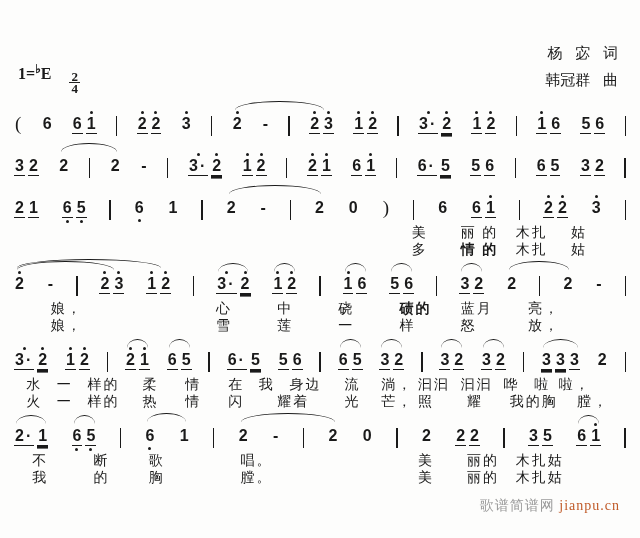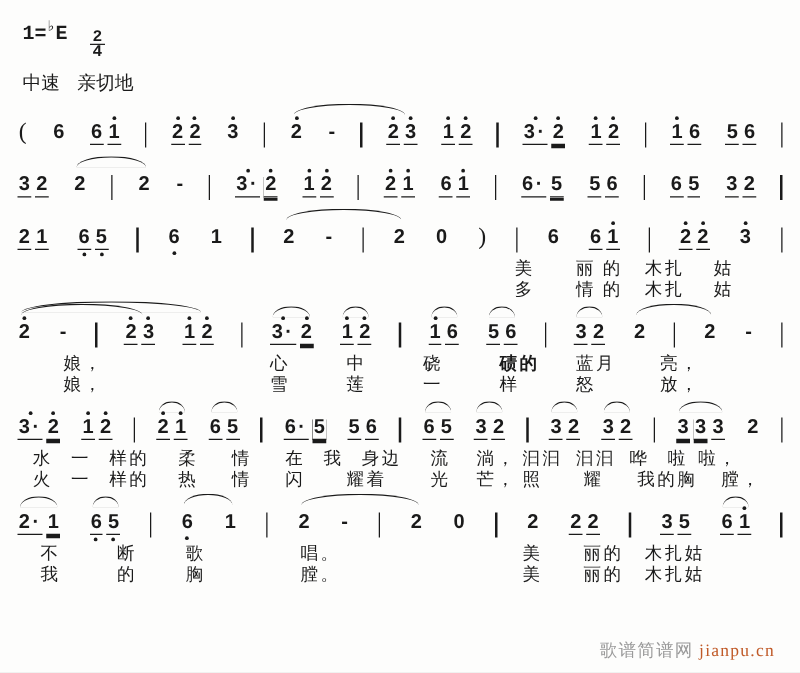--- a/index.html
+++ b/index.html
@@ -3,21 +3,21 @@
 <meta charset="utf-8">
 <style>
   html,body{margin:0;padding:0;background:#e8e8e8;}
   #page{position:relative;width:640px;height:538px;background:#fdfdfc;overflow:hidden;
         font-family:"Liberation Serif","DejaVu Serif",serif;color:#1a1a1a;}
   
   .title{margin-top:14px;text-align:center;font-size:31px;font-weight:700;
          letter-spacing:0.9em;text-indent:0.9em;line-height:36px;}
   .meta-row{display:flex;justify-content:space-between;align-items:flex-end;
             padding:0 22px 0 18px;margin-top:14px;}
-  .keysig{font-size:16px;font-weight:700;font-family:Liberation Mono, monospace;}
+  .keysig{font-size:16px;font-weight:700;font-family:Liberation Serif, serif;margin-top:48px;}
   .keysig sup{font-size:12px;vertical-align:6px;}
   .frac{display:inline-flex;flex-direction:column;align-items:center;margin-left:18px;
         vertical-align:-2px;}
   .frac span{font-size:13px;font-weight:700;line-height:11px;padding:0 2px;}
   .frac .fden{border-top:1.2px solid #222;}
   .tempo{font-size:15px;margin-top:10px;word-spacing:10px;}
   .credits{text-align:right;font-size:15px;line-height:27px;word-spacing:9px;}
   
   .score{padding:0 14px;margin-top:4px;}
   .score-line{position:relative;}
@@ -36,40 +36,40 @@
   .group{display:inline-flex;gap:3px;}
   .barline{width:1.4px;background:#1a1a1a;height:20px;margin-top:7px;display:inline-block;}
   .dash .digit{font-size:16px;}
   .paren .digit{font-weight:400;font-size:19px;font-family:"Liberation Serif",serif;}
   .arc{position:absolute;height:8px;border-top:1.4px solid #1a1a1a;
        border-radius:50% 50% 0 0 / 100% 100% 0 0;}
   .lyric-row{position:relative;height:17px;}
   .lyric-seg{position:absolute;top:0;white-space:pre;font-size:14px;
              font-family:"Liberation Serif","DejaVu Serif",serif;letter-spacing:2px;}
   
-  .watermark{position:absolute;right:20px;bottom:8px;font-size:14px;letter-spacing:1px;}
+  .watermark{position:absolute;right:20px;bottom:23px;font-size:14px;letter-spacing:1px;}
 </style>
 </head>
 <body>
 
 <div id="page">
 
 
   <div class="meta-row">
     <div>
       <div class="keysig">
         <span>1=</span><sup>♭</sup><span>E</span><span class="frac">
             <span>2</span>
             <span class="fden">4</span>
           </span>
       </div>
-      <div class="tempo">
-        <span>中速</span>
-        <span>亲切地</span>
-      </div>
+    </div>
+    <div class="credits">
+      <div>杨 宓 词</div>
+      <div>韩冠群 曲</div>
     </div>
   </div>
 
   <div class="score">
       <div class="score-line">
         <div class="notes-row">
           <span class="note paren">
             <span class="adots"></span>
             <span class="uw">
               <span class="digit">(</span>
@@ -613,21 +613,21 @@
           <span class="barline"></span>
         </div>
         <div class="lyric-row">
           <span class="lyric-seg" style="left: 65%;">美</span>
           <span class="lyric-seg" style="left: 73%;">丽 的</span>
           <span class="lyric-seg" style="left: 82%;">木扎</span>
           <span class="lyric-seg" style="left: 91%;">姑</span>
         </div>
         <div class="lyric-row">
           <span class="lyric-seg" style="left: 65%;">多</span>
-          <span class="lyric-seg" style="left: 73%;">情 的</span>
+          <span class="lyric-seg" style="left: 73%; font-weight: bold;">情 的</span>
           <span class="lyric-seg" style="left: 82%;">木扎</span>
           <span class="lyric-seg" style="left: 91%;">姑</span>
         </div>
         <div class="arc" style="left: 214.75px; width: 91.85px; top: 3px;"></div>
       </div>
       <div class="score-line">
         <div class="notes-row">
           <span class="note">
             <span class="adots">
               <span class="dot"></span>

